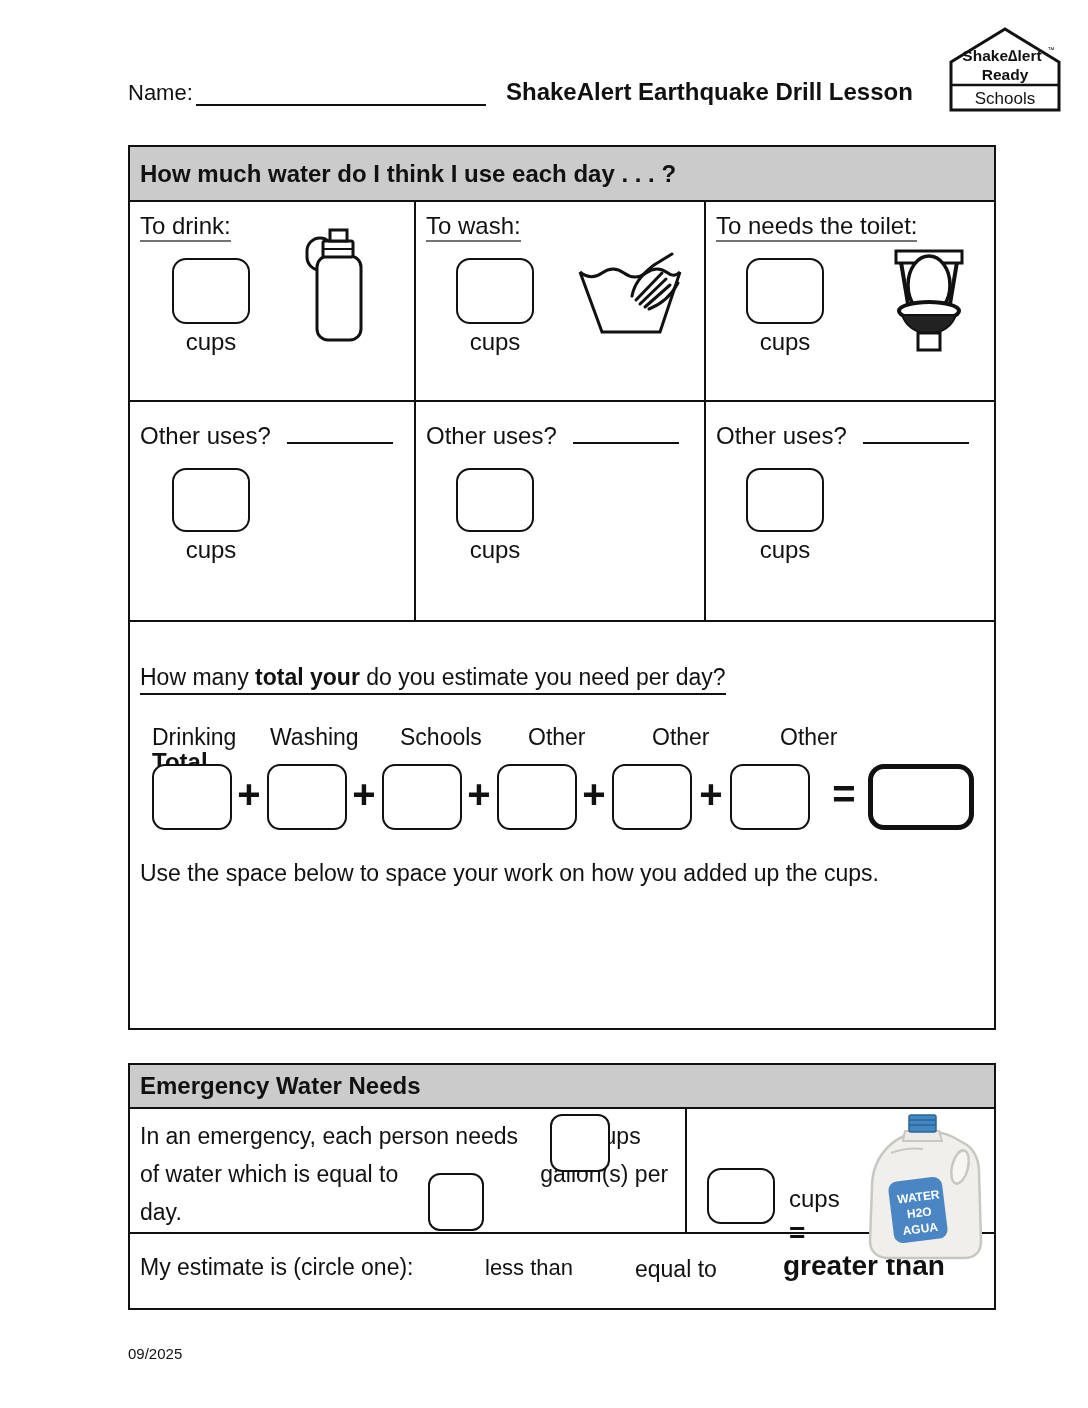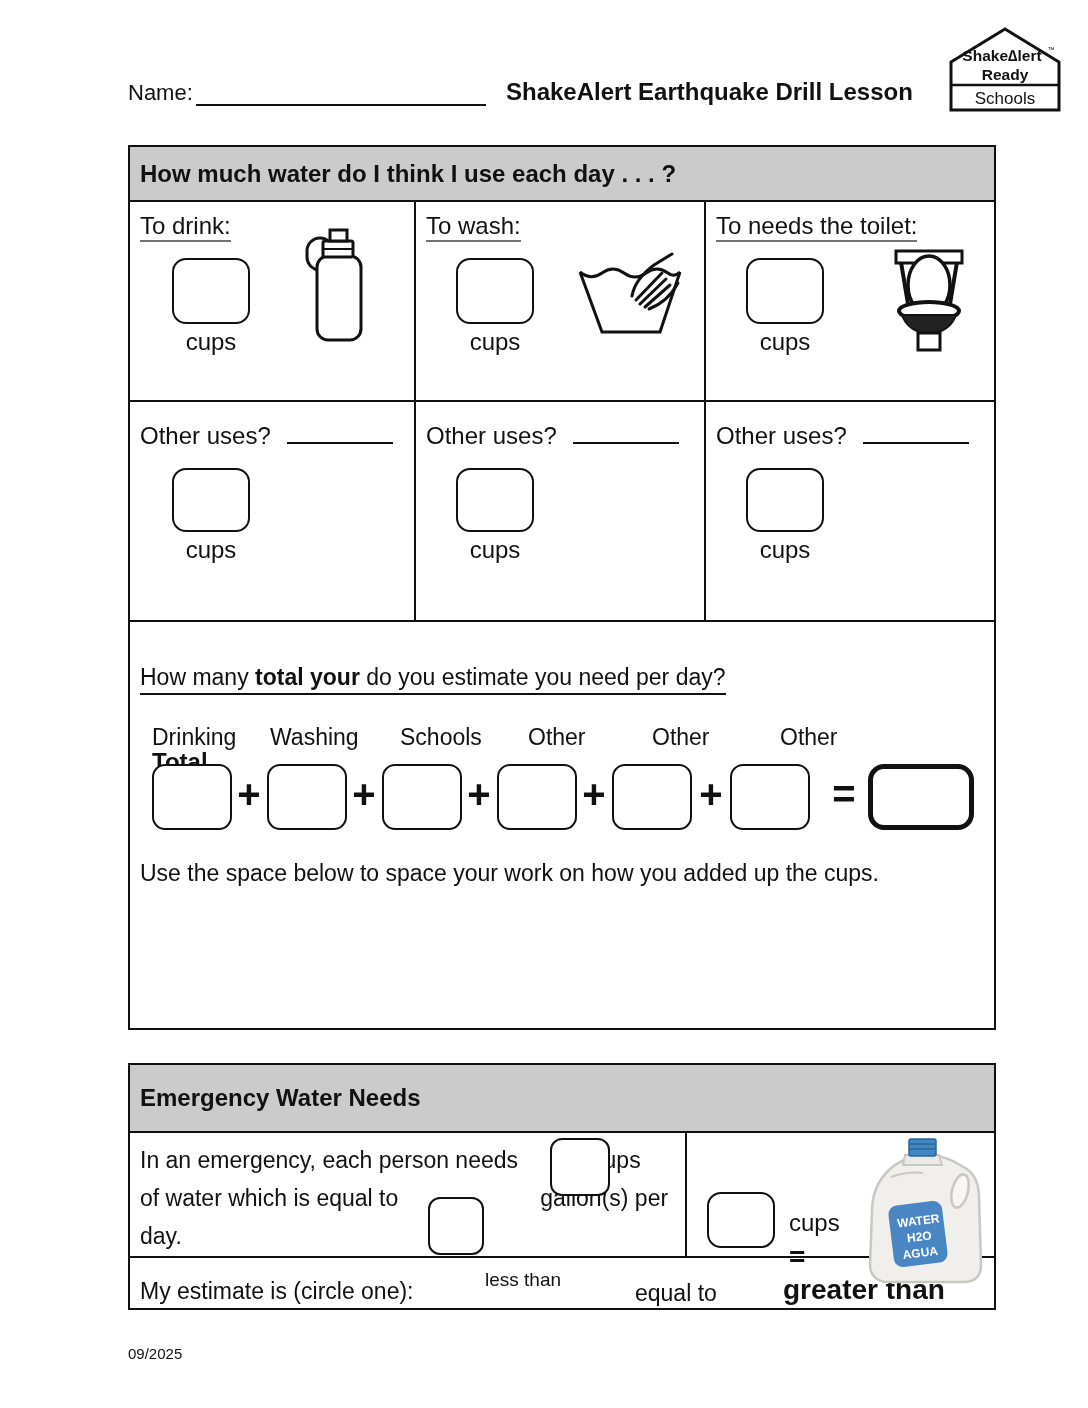--- a/index.html
+++ b/index.html
@@ -56,21 +56,21 @@
   .sp1 { display:inline-block; width:74px; }
   .sp2 { display:inline-block; width:142px; }
   .em-box1 { position:absolute; left:420px; top:5px; width:60px; height:58px; background:#fff; border:2px solid #111; border-radius:12px; z-index:2; }
   .em-box2 { position:absolute; left:298px; top:64px; width:56px; height:58px; background:#fff; border:2px solid #111; border-radius:12px; z-index:2; }
   .cmp-box { position:absolute; left:20px; top:59px; width:68px; height:56px; background:#fff; border:2px solid #111; border-radius:14px; }
   .cmp-cups { position:absolute; left:102px; top:76px; font-size:24px; }
   .cmp-eq { position:absolute; left:102px; top:108px; font-size:28px; font-weight:bold; z-index:3; }
   .jug { position:absolute; left:170px; top:4px; z-index:3; }
   .em-bottom { position:relative; height:67px; border-top:2px solid #111; }
   .est-prompt { position:absolute; left:10px; top:20px; font-size:23px; }
-  .opt-less { position:absolute; left:355px; top:11px; font-size:19px; }
+  .opt-less { position:absolute; left:355px; top:21px; font-size:22px; }
   .opt-equal { position:absolute; left:505px; top:22px; font-size:23px; }
   .opt-greater { position:absolute; left:653px; top:16px; font-size:28px; font-weight:bold; }
 
   .footer-date { left:128px; top:1345px; font-size:15px; }
 
   svg text { font-family:"Liberation Sans", sans-serif; }
 </style>
 </head>
 <body>
 
@@ -179,21 +179,21 @@
       <div class="eq-box" style="left:600px;"></div>
       <span class="eq-op" style="left:696px;">=</span>
       <div class="total-box"></div>
 
       <span class="work-note">Use the space below to space your work on how you added up the cups.</span>
       <div class="work-space"></div>
     </div>
   </div>
 
   <div class="wtable emergency-table">
-    <div class="t-header" style="height:68px;">
+    <div class="t-header" style="height:44px;">
       <span>Emergency Water Needs</span>
     </div>
 
     <div class="em-main">
       <div class="em-left">
         <span class="em-text" style="top:14px;"><span>In an emergency, each person needs</span><span class="sp1"></span><span>cups</span></span>
         <span class="em-text" style="top:52px;"><span>of water which is equal to</span><span class="sp2"></span><span>gallon(s) per</span></span>
         <span class="em-text" style="top:90px;">day.</span>
         <div class="em-box1"></div>
         <div class="em-box2"></div>

